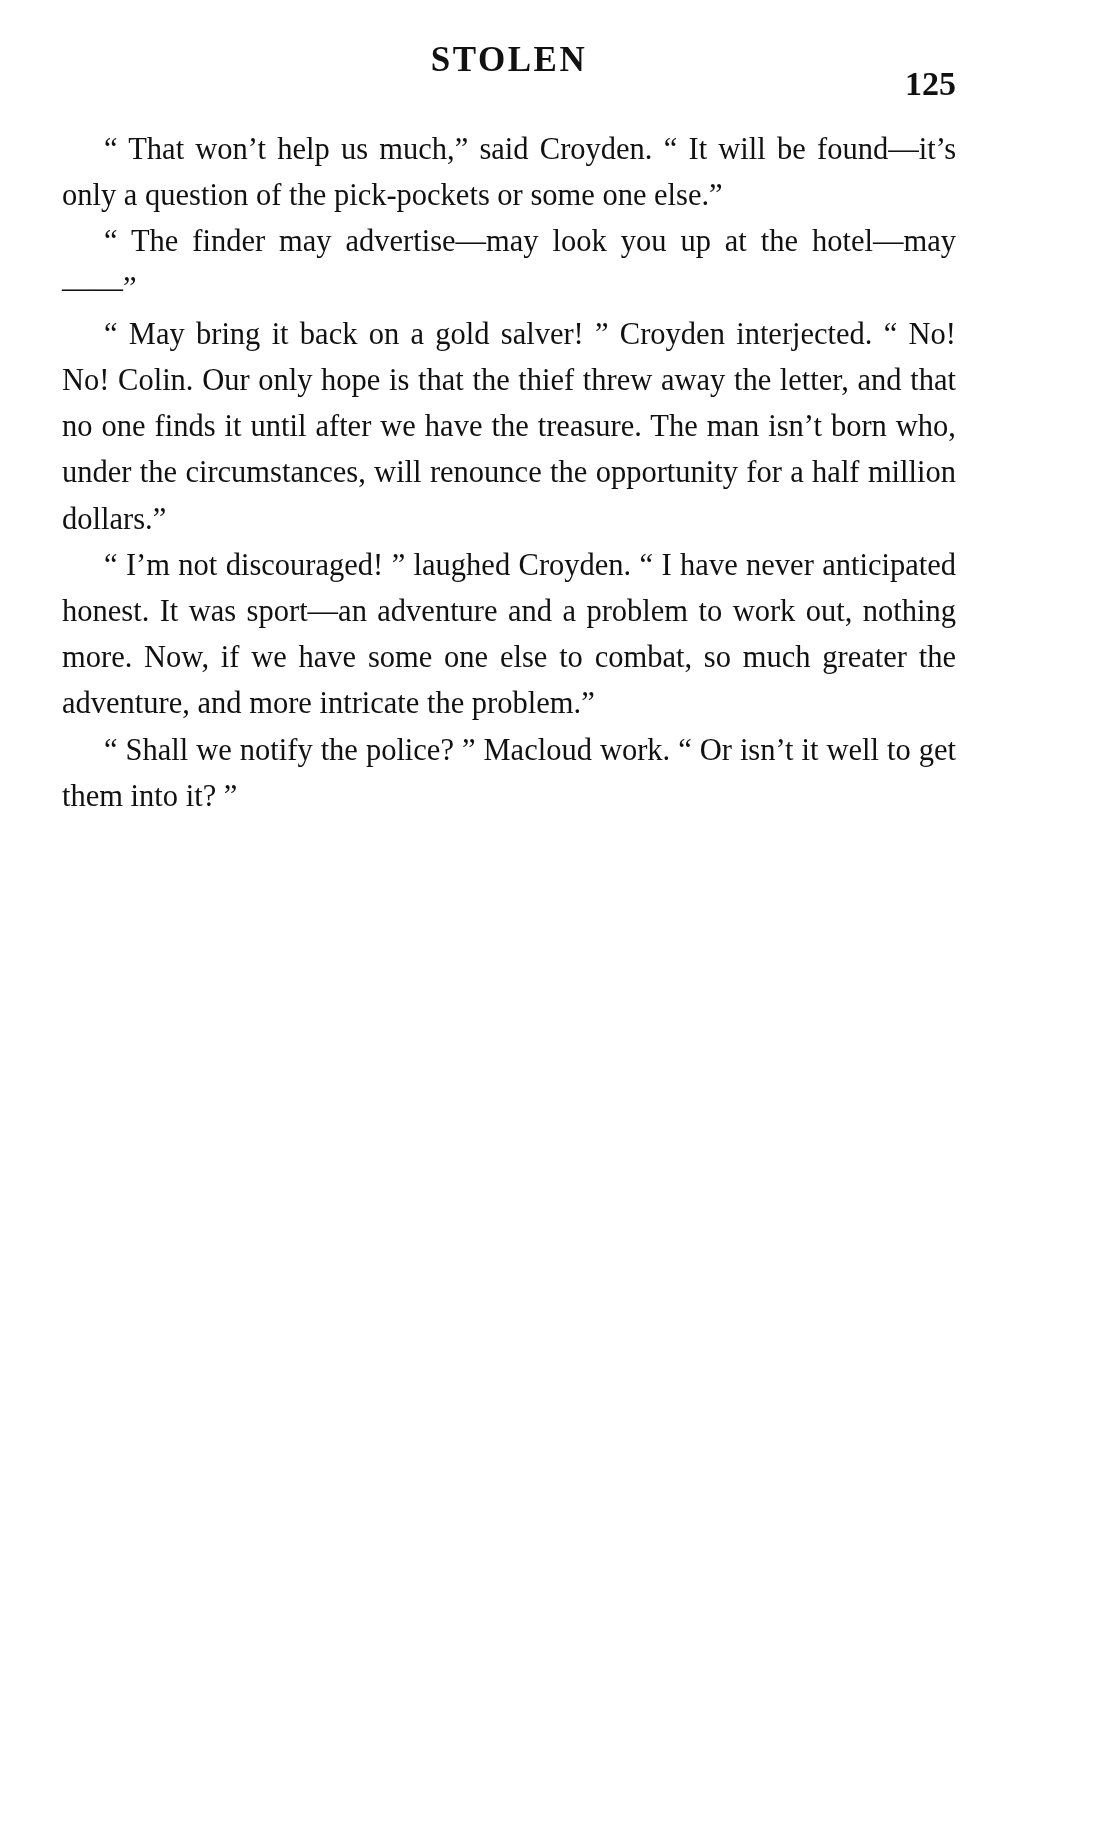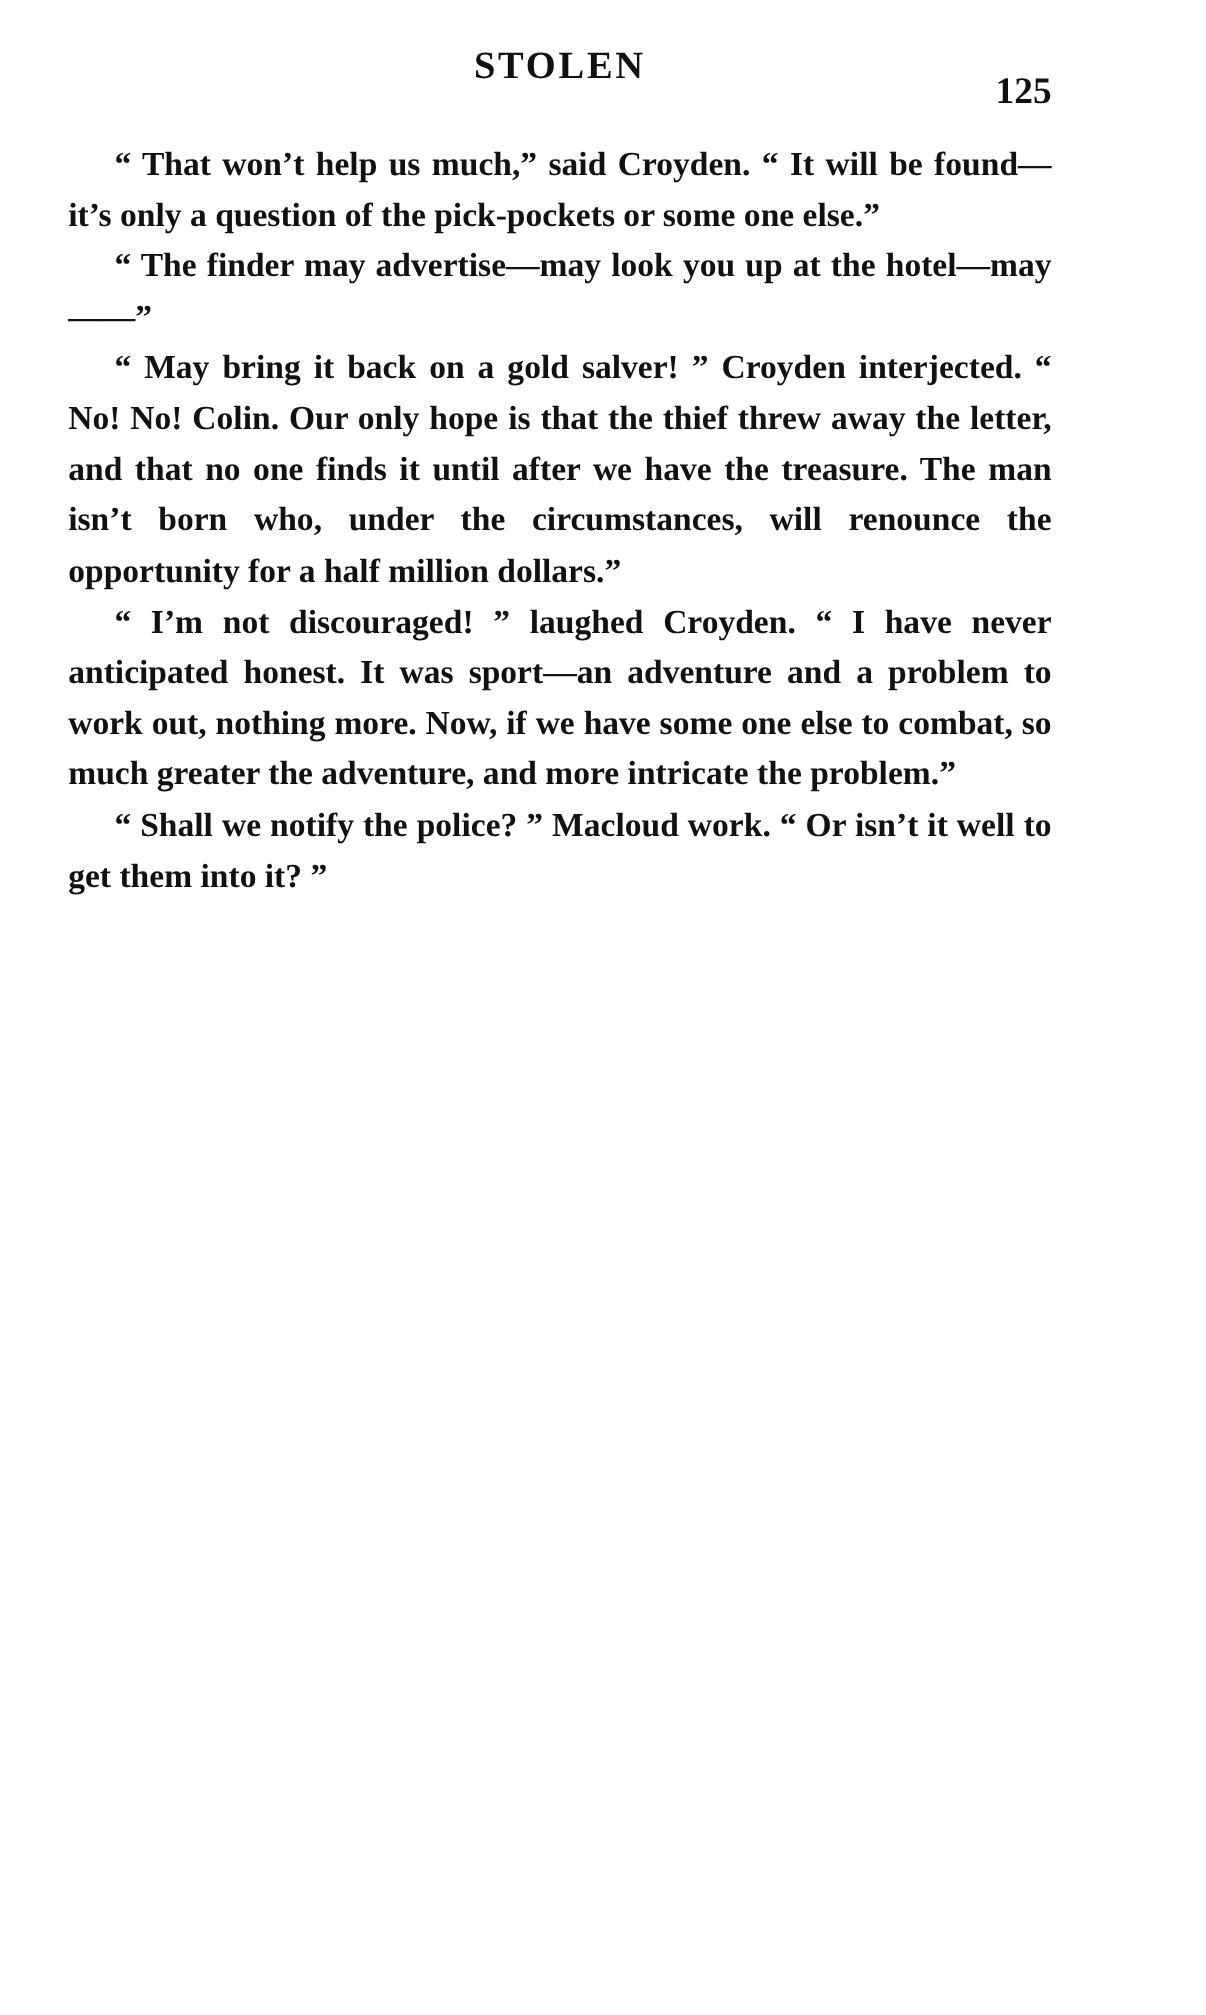--- a/index.html
+++ b/index.html
@@ -53,21 +53,20 @@
     text-justify: inter-word;
     -webkit-hyphens: none;
     hyphens: none;
   }
   .body-text p {
     margin: 0;
     text-indent: 0;
   }
   .body-text p.indent {
     text-indent: 42px;
-    font-weight: bold;
   }
   
   .body-text p::after {
     content: "";
     display: inline-block;
     width: 100%;
   }
   .it {
     font-style: italic;
   }

